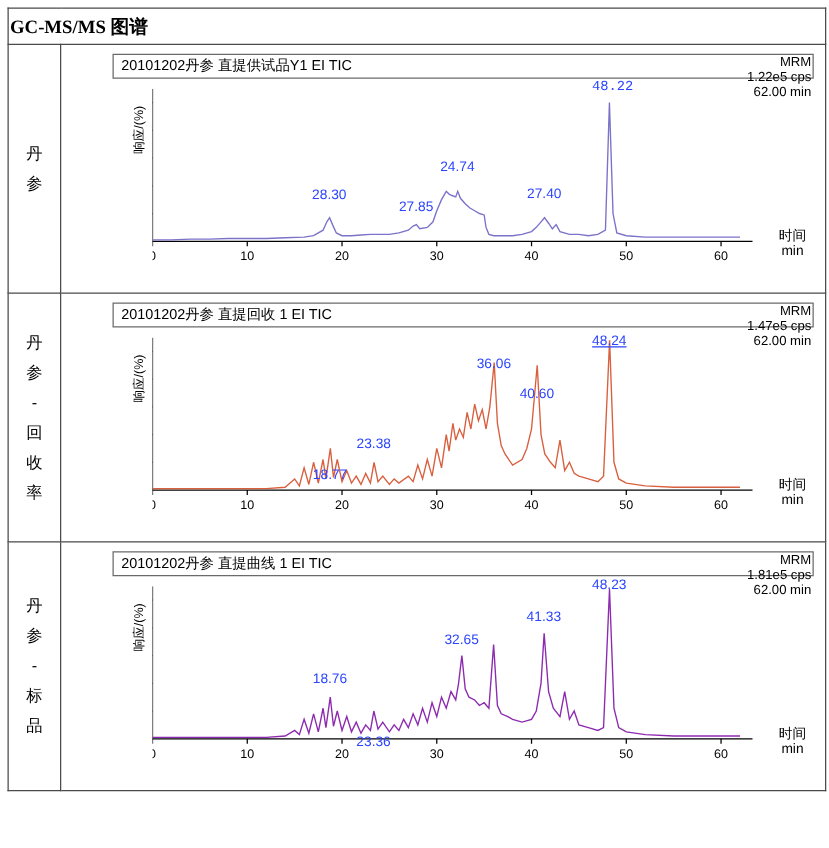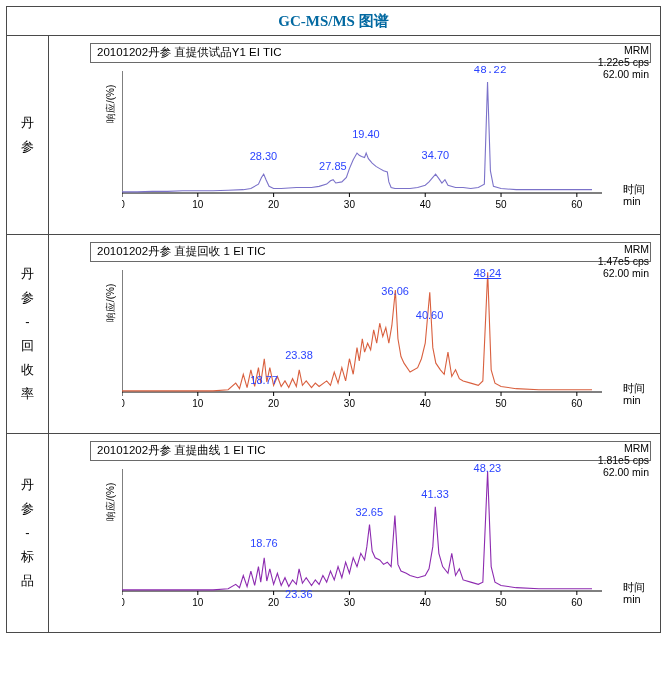--- a/index.html
+++ b/index.html
@@ -1,32 +1,32 @@
 <!DOCTYPE html>
 <html><head>
 <meta charset="utf-8">
 <style>
   html,body{margin:0;padding:0;background:#ffffff;}
   body{font-family:"Liberation Sans","DejaVu Sans",sans-serif;}
   .page{width:663px;height:678px;position:relative;box-sizing:border-box;background:#fff;}
   table.main{border-collapse:collapse;width:655px;margin:6px 0 0 6px;table-layout:fixed;}
   table.main td{border:1px solid #4a4a4a;vertical-align:middle;}
-  .title-cell{height:26px;text-align:center;font-family:"Liberation Serif","DejaVu Serif",serif;
-    font-weight:bold;font-size:15px;color:#0369a1;}
+  .title-cell{height:26px;text-align:left;font-family:"Liberation Serif","DejaVu Serif",serif;
+    font-weight:bold;font-size:15px;color:#000000;}
   .label-cell{width:42px;text-align:center;padding:4px 2px;}
   .label-cell .lbl{font-size:13px;line-height:24px;color:#000;letter-spacing:0;}
   .panel{position:relative;height:196px;}
   .panel-inner{position:relative;width:100%;height:100%;}
   .hdr-box{position:absolute;left:8px;top:6px;right:8px;height:18px;border:1px solid #6a6a6a;margin-left:32px;}
   .hdr-text{position:absolute;left:6px;top:1px;font-size:11.5px;color:#000;white-space:nowrap;}
   .mrm{position:absolute;right:10px;top:7px;text-align:right;font-size:10.5px;color:#000;line-height:12px;}
   .plot{position:absolute;left:72px;top:34px;width:490px;height:140px;}
   .ylabel{position:absolute;left:54px;top:86px;font-size:10px;color:#000;
     transform:rotate(-90deg);transform-origin:left top;white-space:nowrap;}
-  .xlabel{position:absolute;right:14px;bottom:26px;font-size:11px;color:#000;text-align:left;line-height:12px;}
+  .xlabel{position:absolute;right:14px;bottom:26px;font-size:11px;color:#000;text-align:center;line-height:12px;}
   .axis-svg{position:absolute;left:0;top:0;}
   .peaklabel{position:absolute;font-size:11px;color:#2b44ff;white-space:nowrap;}
   .tick-text{font-size:10px;fill:#000;font-family:"Liberation Sans",sans-serif;}
 </style>
 </head>
 <body>
 
 <div class="page">
   <table class="main">
     <colgroup>
@@ -88,22 +88,22 @@
                       <text x="303.22580645161287" y="137" text-anchor="middle" class="tick-text">40</text>
                       <line x1="379.0322580645161" y1="122" x2="379.0322580645161" y2="126" stroke="#000"></line>
                       <text x="379.0322580645161" y="137" text-anchor="middle" class="tick-text">50</text>
                       <line x1="454.8387096774194" y1="122" x2="454.8387096774194" y2="126" stroke="#000"></line>
                       <text x="454.8387096774194" y="137" text-anchor="middle" class="tick-text">60</text>
                     </g>
                     <path d="M0.00,120.89 L15.16,120.89 L30.32,120.34 L45.48,120.34 L60.65,119.78 L75.81,119.78 L90.97,119.78 L106.13,119.23 L121.29,118.67 L128.87,117.56 L136.45,113.13 L139.48,106.47 L141.68,103.15 L144.03,108.69 L147.06,115.35 L151.61,117.56 L159.19,117.56 L166.77,117.01 L174.35,116.45 L181.94,116.45 L189.52,116.45 L197.10,115.35 L204.68,113.13 L208.47,109.80 L211.12,108.69 L213.77,112.02 L219.84,110.91 L224.39,106.47 L227.42,97.60 L231.21,88.73 L235.00,82.07 L237.27,84.29 L239.55,85.40 L242.58,86.51 L244.17,82.07 L246.37,87.62 L250.16,92.05 L253.95,95.38 L257.74,97.60 L261.53,99.82 L265.32,100.93 L266.84,110.91 L269.11,116.45 L272.90,117.56 L276.69,117.56 L280.48,117.56 L288.06,117.56 L295.65,116.45 L303.23,114.24 L307.02,110.91 L310.81,106.47 L313.61,103.15 L316.87,107.58 L319.90,112.02 L322.94,108.69 L325.97,114.24 L333.55,116.45 L341.13,116.45 L348.71,117.56 L356.29,116.45 L362.35,113.13 L365.54,11.09 L368.42,99.82 L371.45,115.35 L379.03,117.56 L394.19,118.67 L416.94,118.67 L439.68,118.67 L454.84,118.67 L470.00,118.67 " fill="none" stroke="#7b72c9" stroke-width="1.1"></path>
                   </svg>
                   <div class="peaklabel" style="left: 127.682px; top: 79.1636px;">28.30</div>
                   <div class="peaklabel" style="left: 197.121px; top: 89.1455px;">27.85</div>
-                  <div class="peaklabel" style="left: 230.173px; top: 56.9818px;">19.40</div>
-                  <div class="peaklabel" style="left: 299.611px; top: 78.0545px;">34.70</div>
+                  <div class="peaklabel" style="left: 230.173px; top: 56.9818px;">24.74</div>
+                  <div class="peaklabel" style="left: 299.611px; top: 78.0545px;">27.40</div>
                   <div class="peaklabel" style="left: 351.539px; top: -7.34545px; font-family: Liberation Mono, monospace;">48.22</div>
                 </div>
               </div>
         </div>
       </td>
     </tr>
 
     <tr>
       <td class="label-cell">
         <div class="lbl">丹</div>

